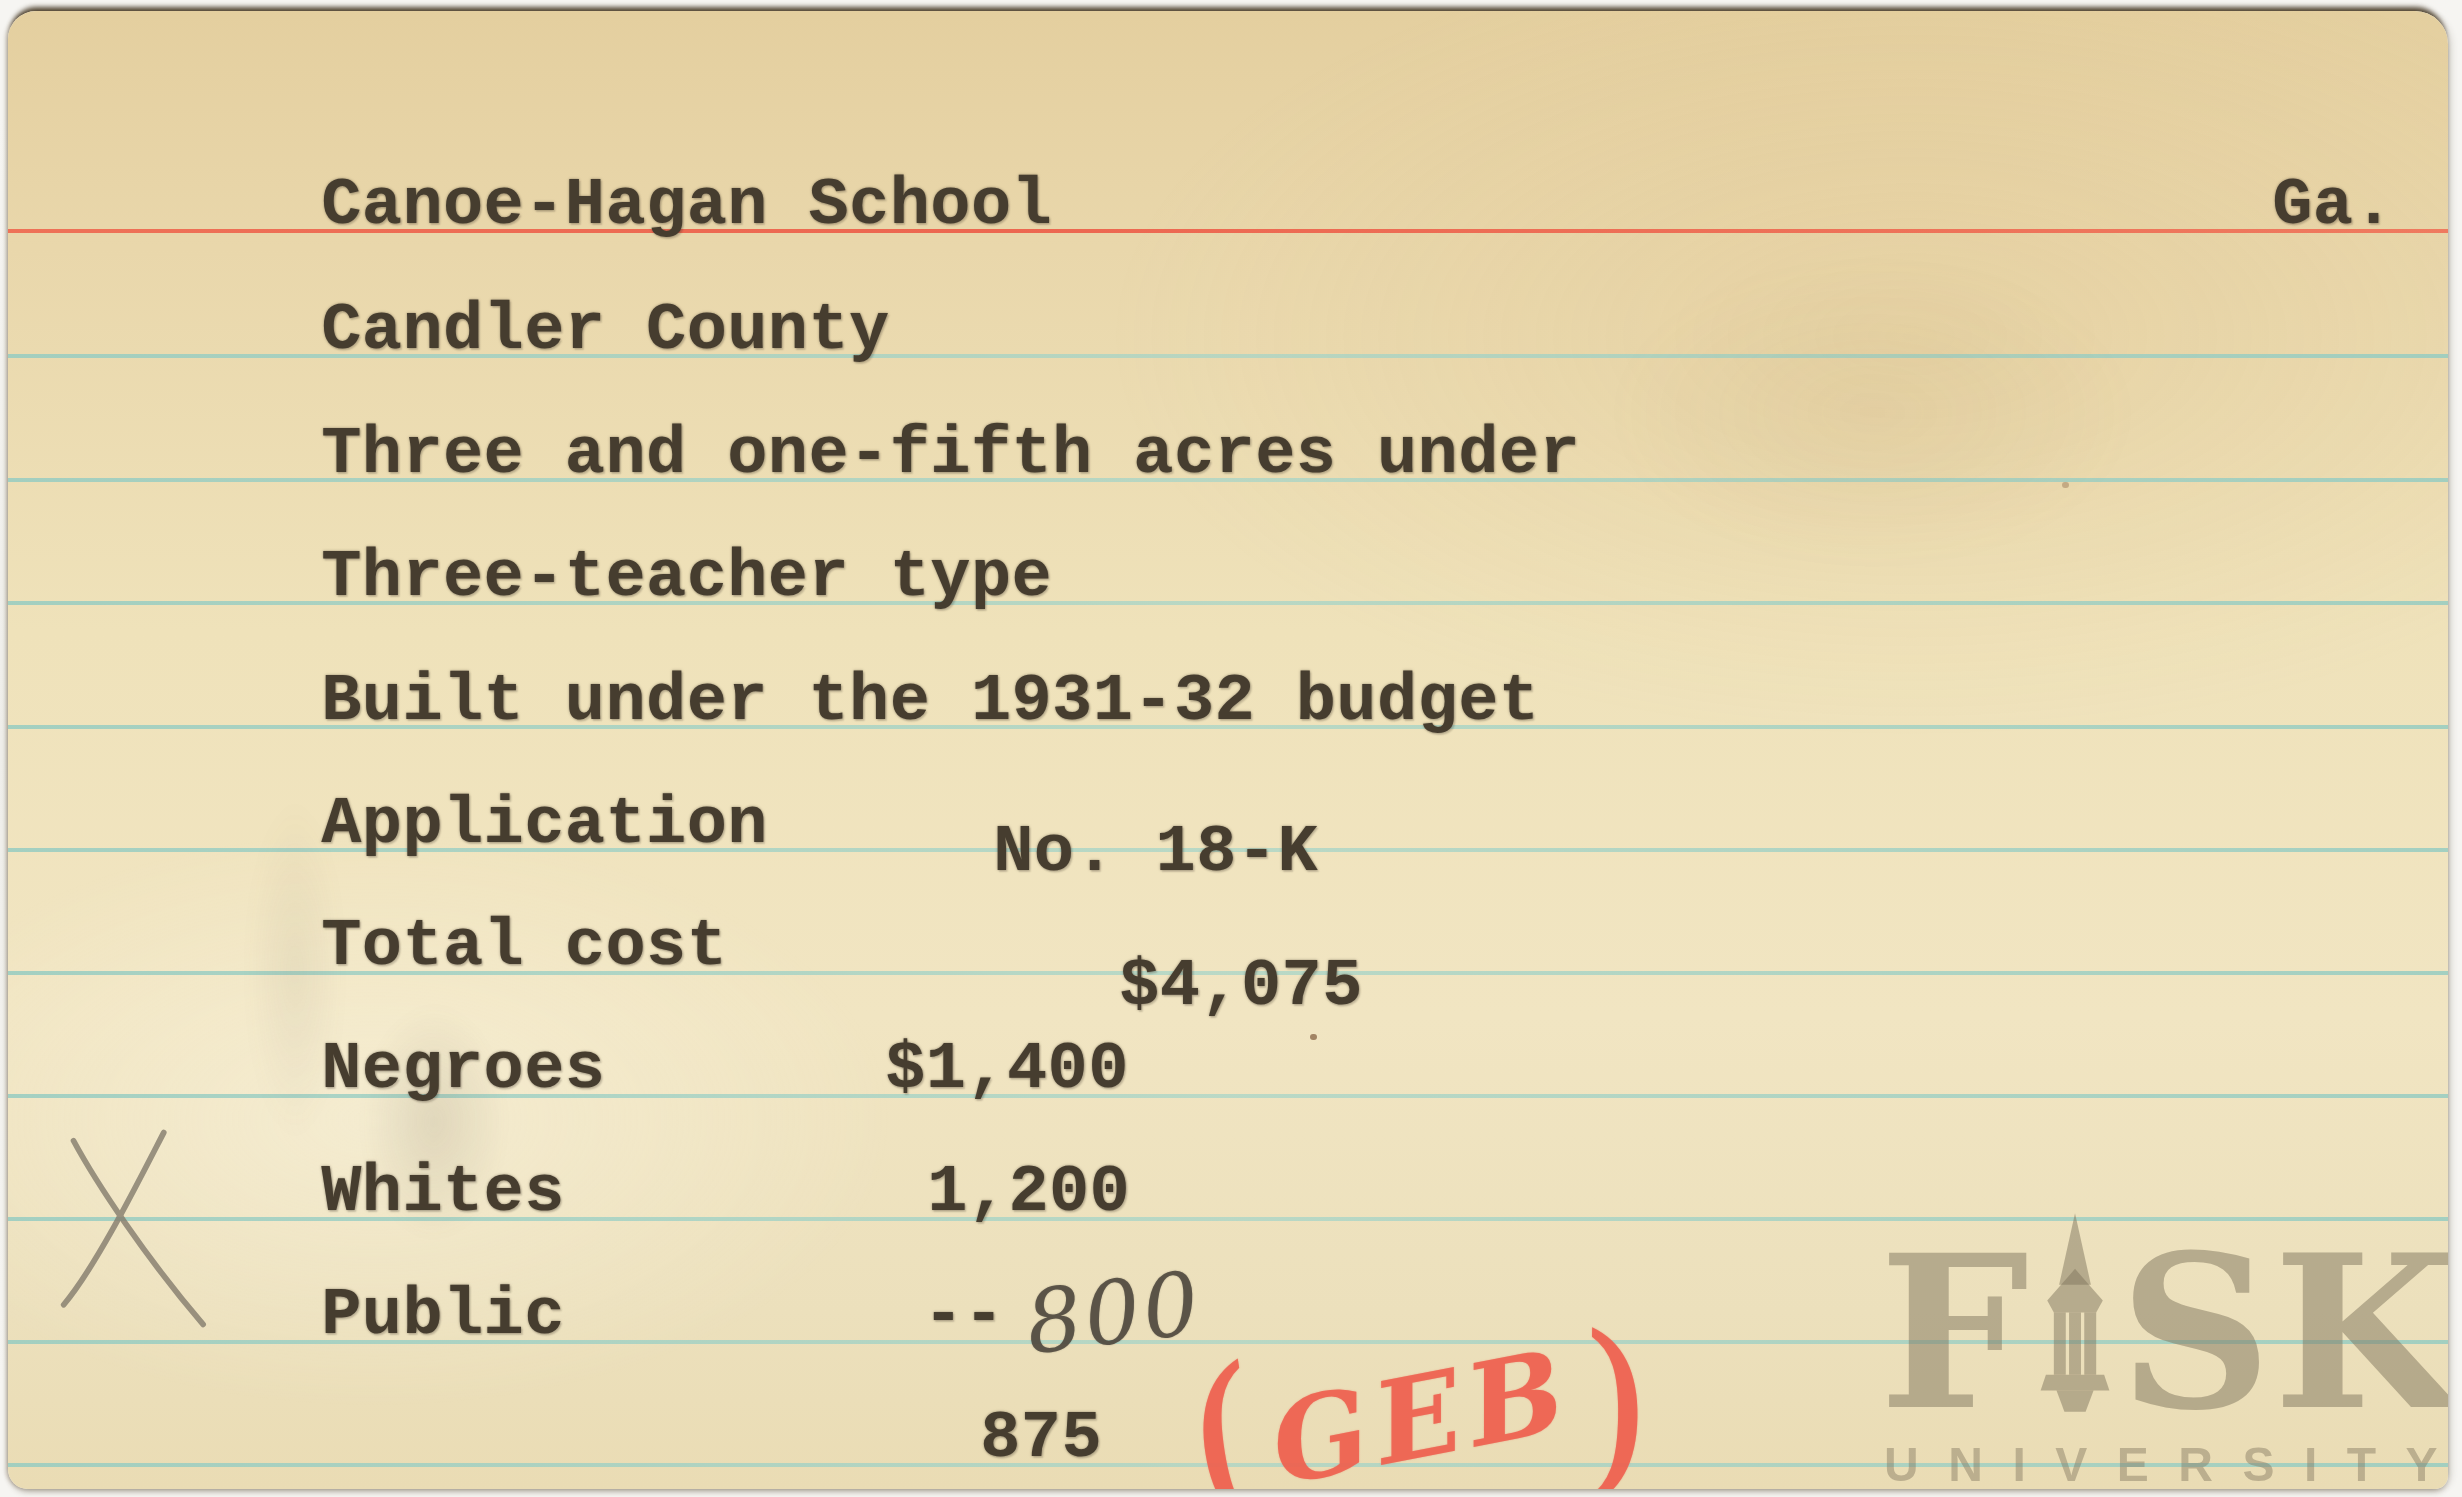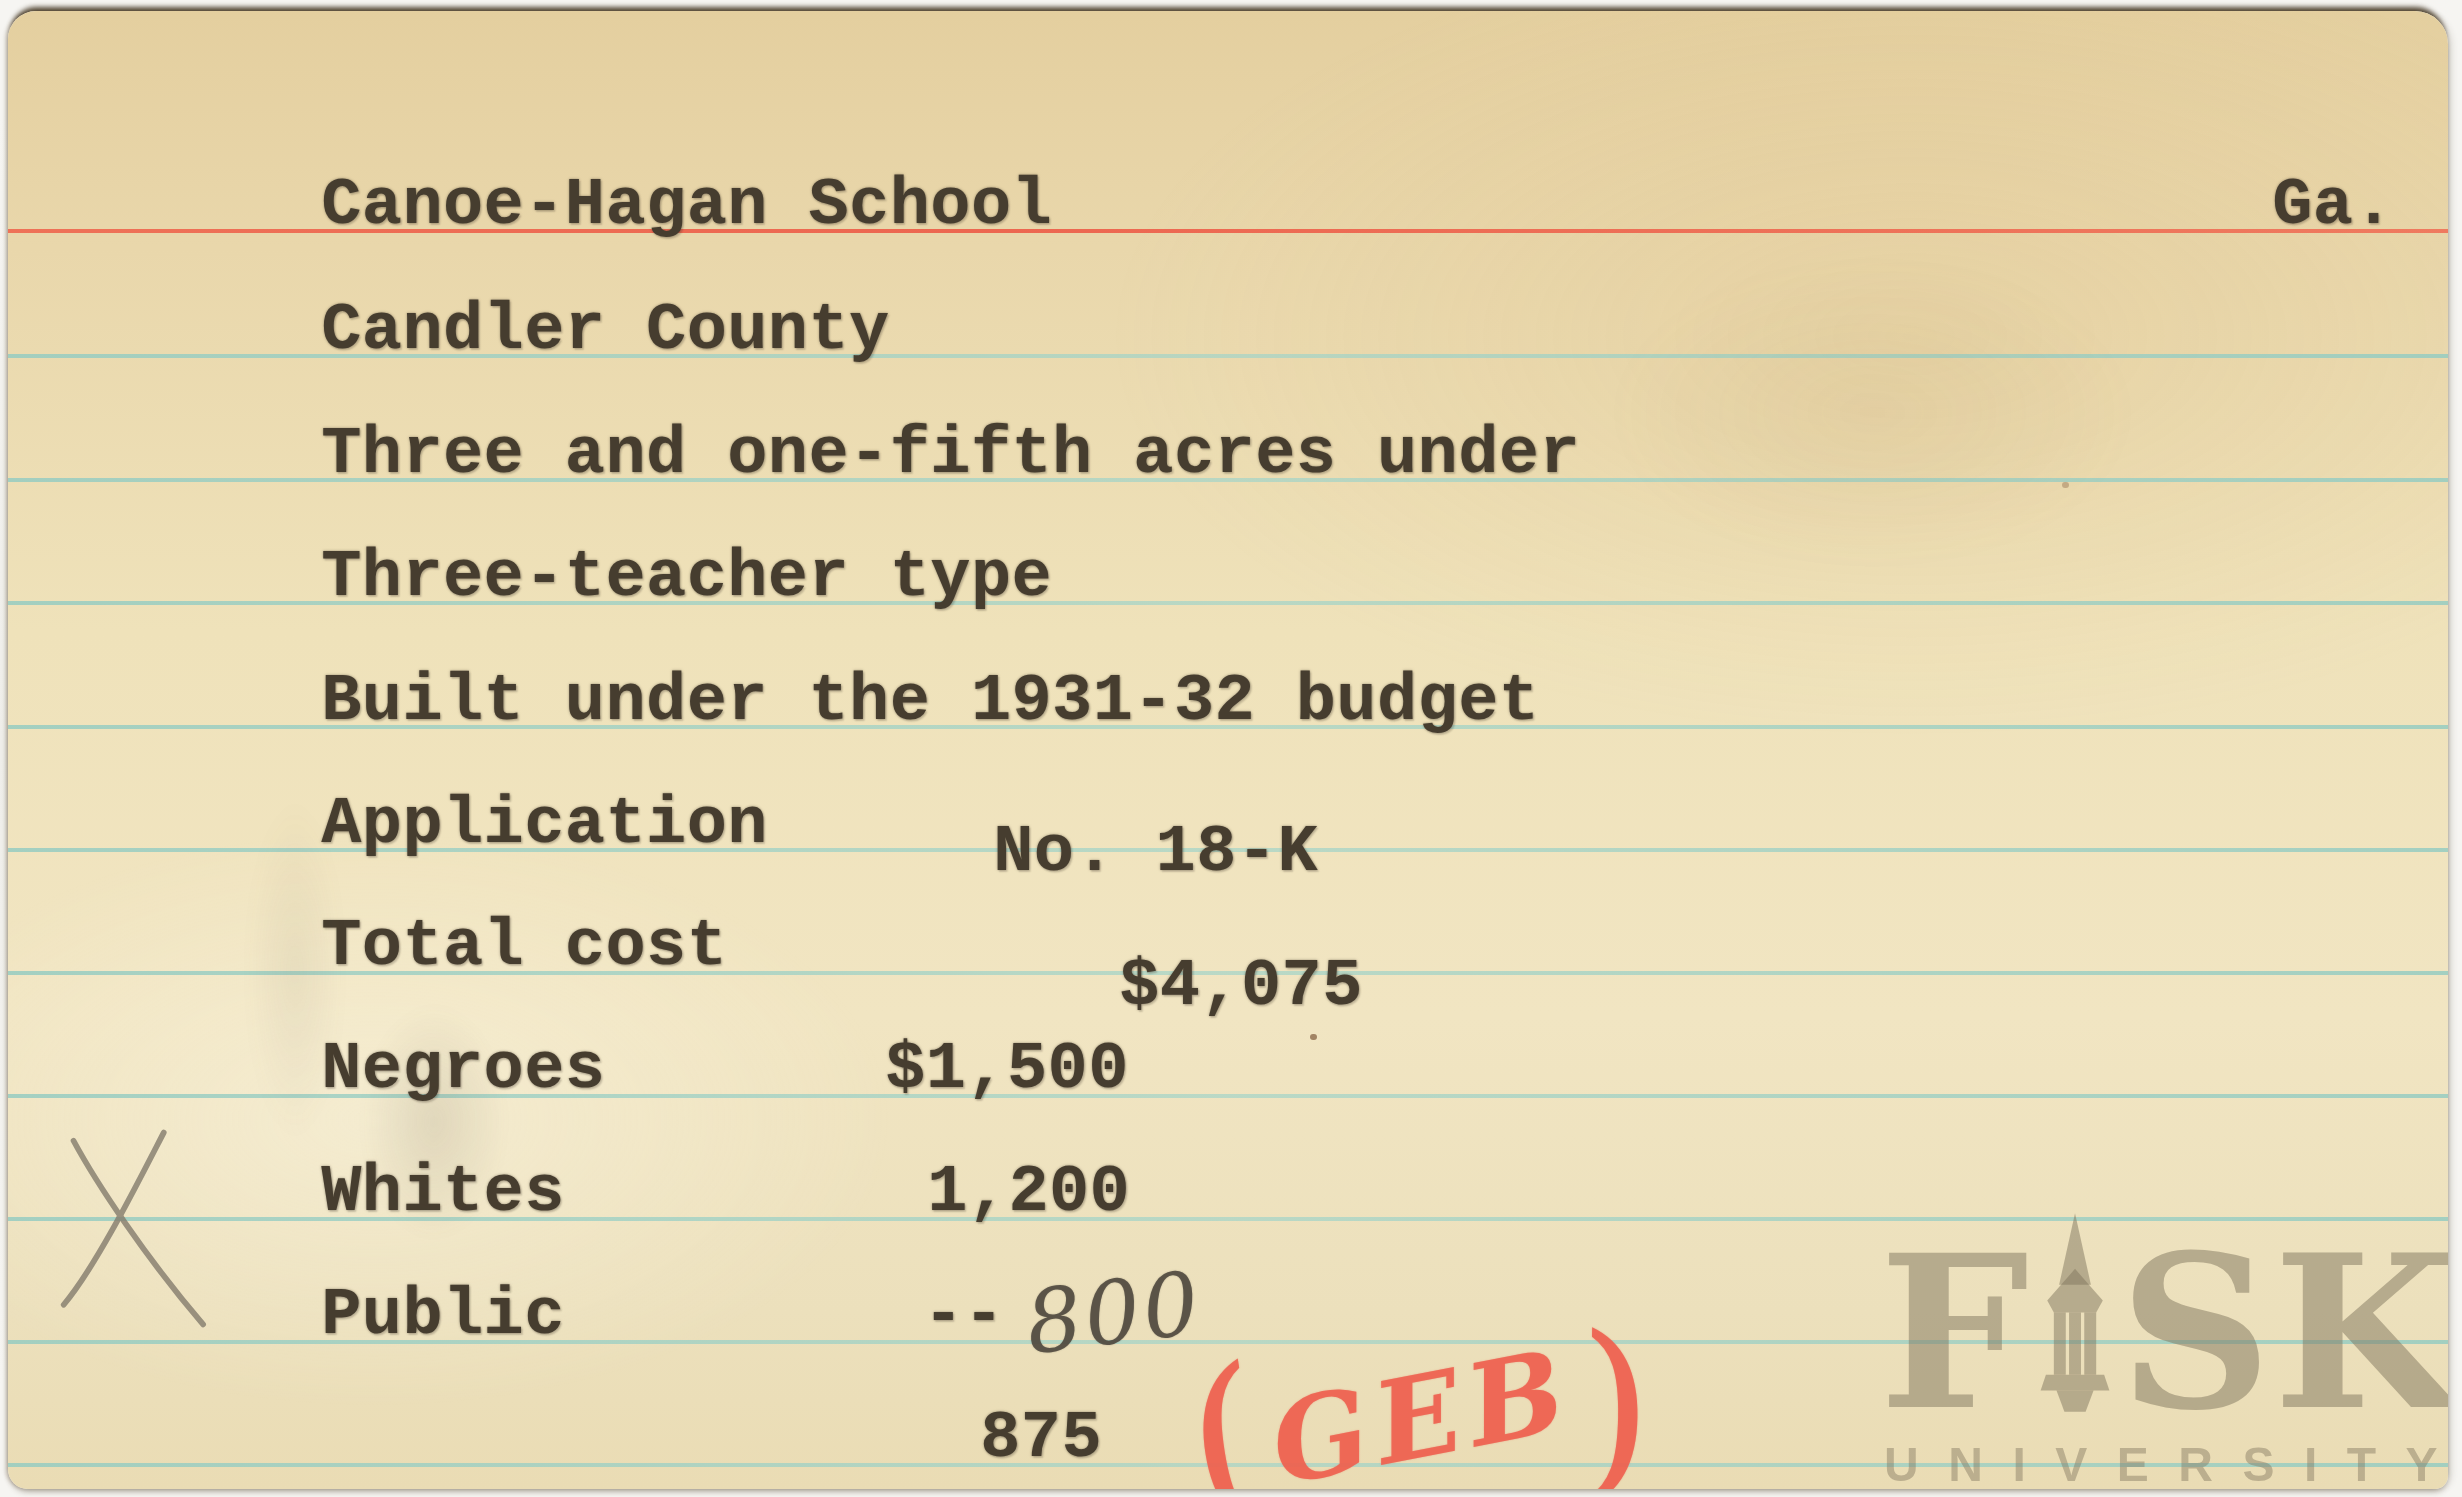--- a/index.html
+++ b/index.html
@@ -122,21 +122,21 @@
         <div class="row" style="top: 780px;">
           <span class="typed label">Application</span>
           <span class="typed" style="left: 985px; margin-top: 28px;">No. 18-K</span>
         </div>
         <div class="row" style="top: 902px;">
           <span class="typed label">Total cost</span>
           <span class="typed" style="left: 1111px; margin-top: 40px;">$4,075</span>
         </div>
         <div class="row" style="top: 1025px;">
           <span class="typed label">Negroes</span>
-          <span class="typed" style="left: 877px;">$1,500</span>
+          <span class="typed" style="left: 877px;">$1,400</span>
         </div>
         <div class="row" style="top: 1148px;">
           <span class="typed label">Whites</span>
           <span class="typed" style="left: 919px;">1,200</span>
         </div>
         <div class="row" style="top: 1271px;">
           <span class="typed label">Public</span>
           <span class="typed" style="left: 915px;">--</span>
           <span class="hand" style="left: 1018px;">800</span>
         </div>

